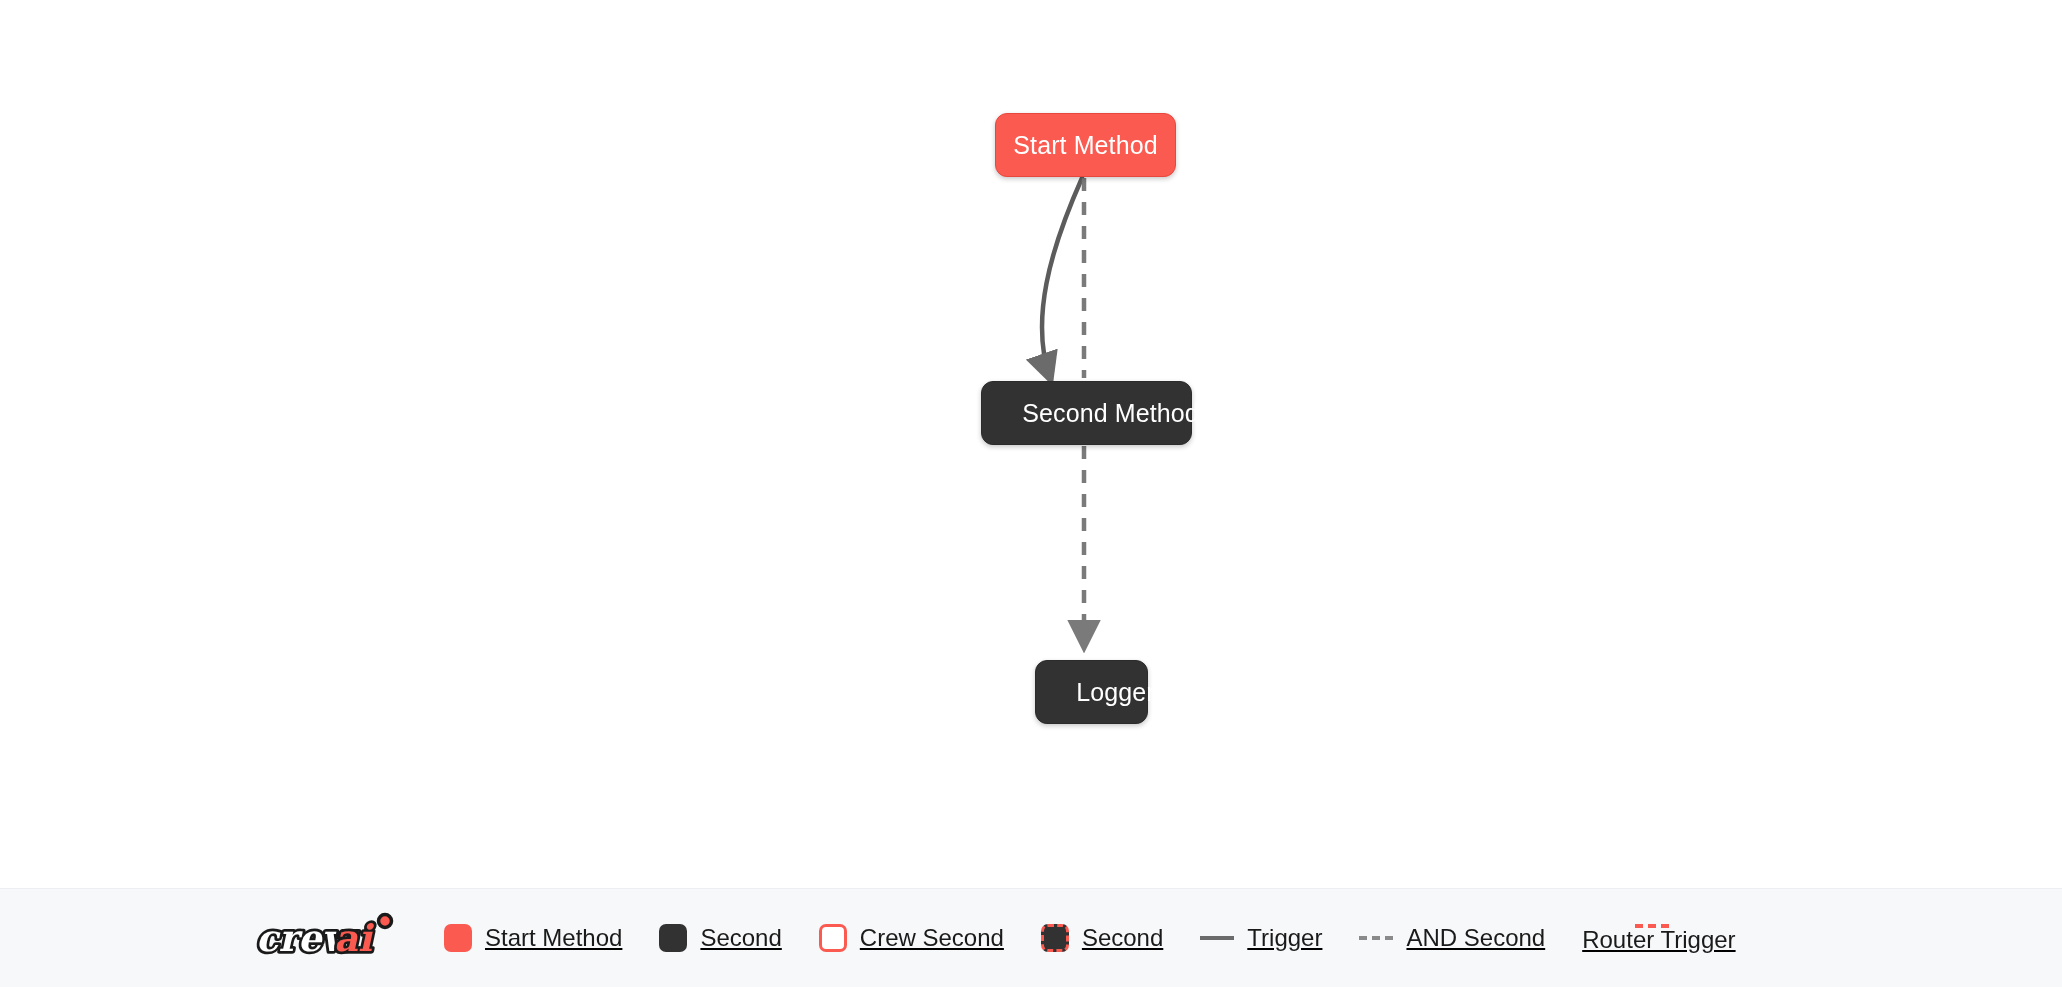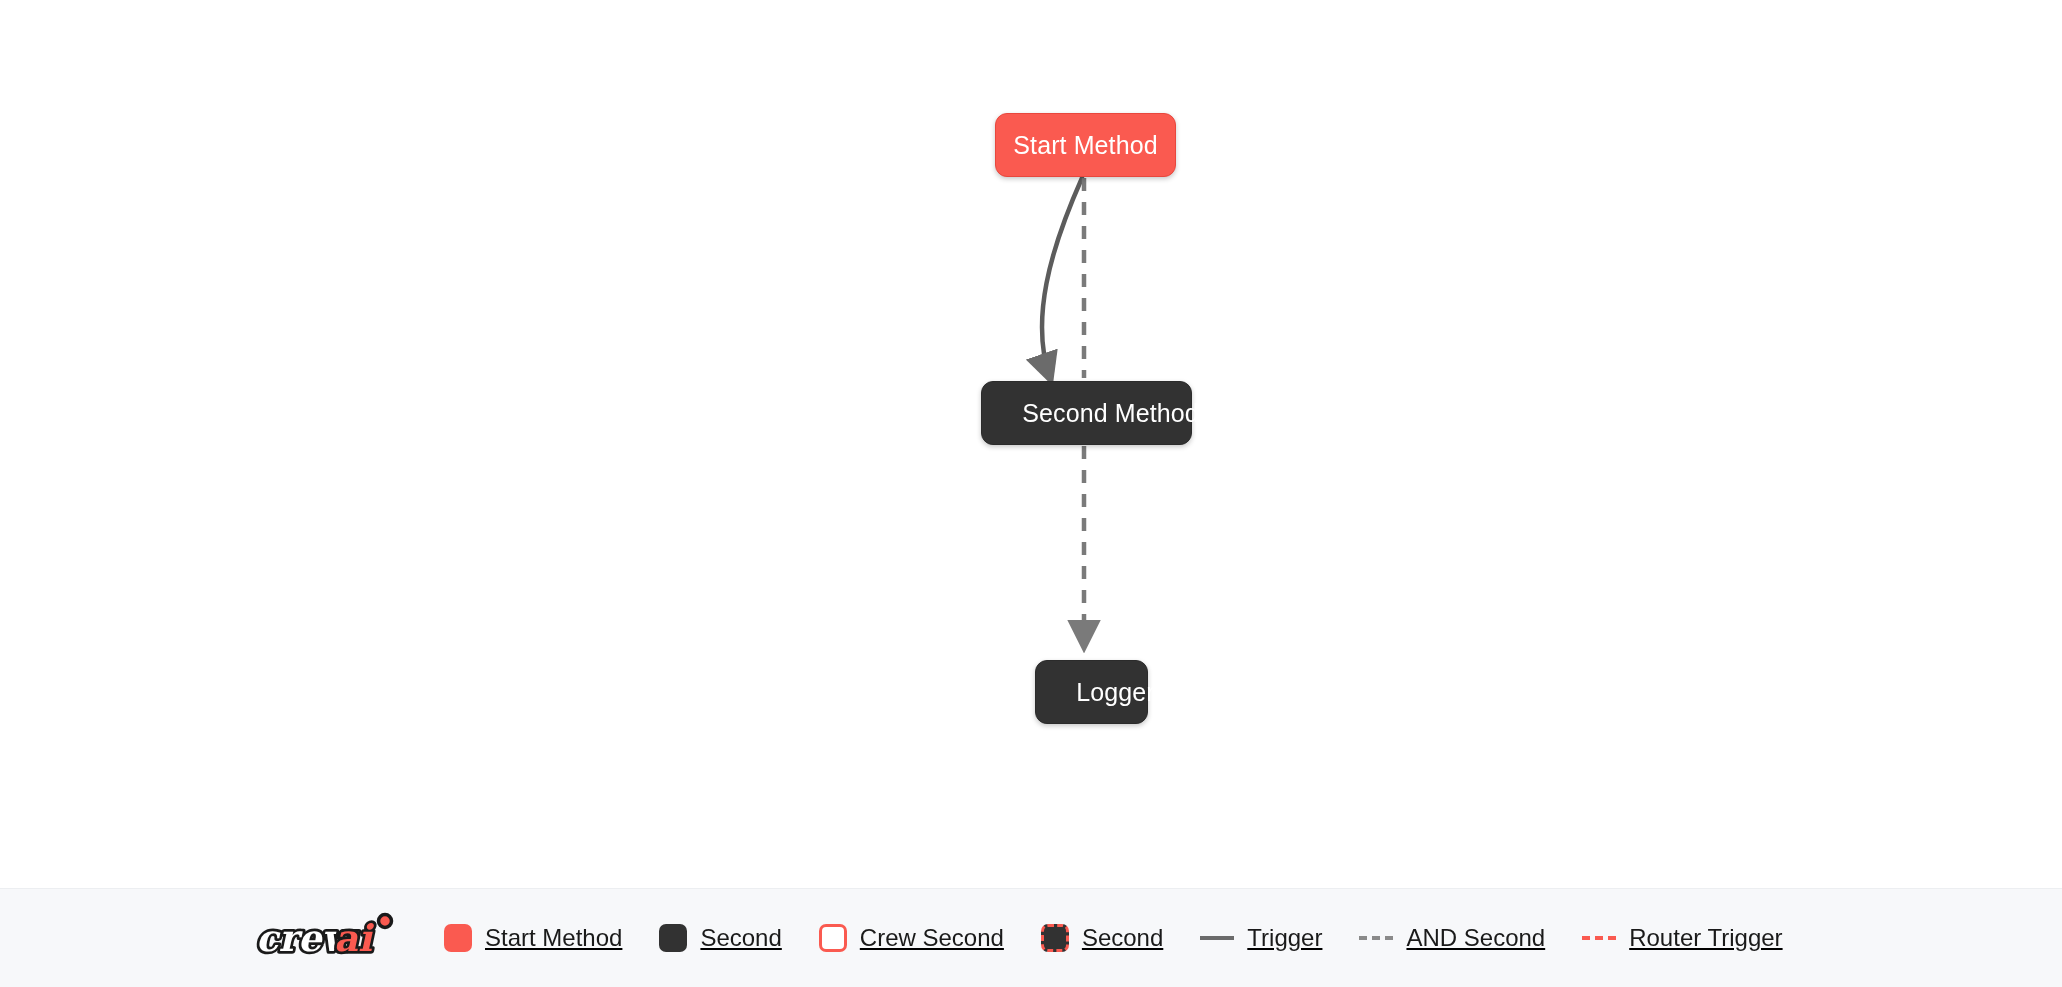--- a/index.html
+++ b/index.html
@@ -88,21 +88,21 @@
   .legend-items {
     display: flex;
     align-items: center;
   }
 
   .legend-item {
     display: flex;
     align-items: center;
     margin-right: 37px;
   }
-  .legend-item:last-child { margin-right: 0; }
+  .legend-item:last-child { margin-right: 0; flex-direction: column; }
 
   .legend-label {
     font-size: 24px;
     color: #1a1a1a;
     line-height: 1;
     white-space: nowrap;
   }
 
   .swatch {
     width: 28px;

